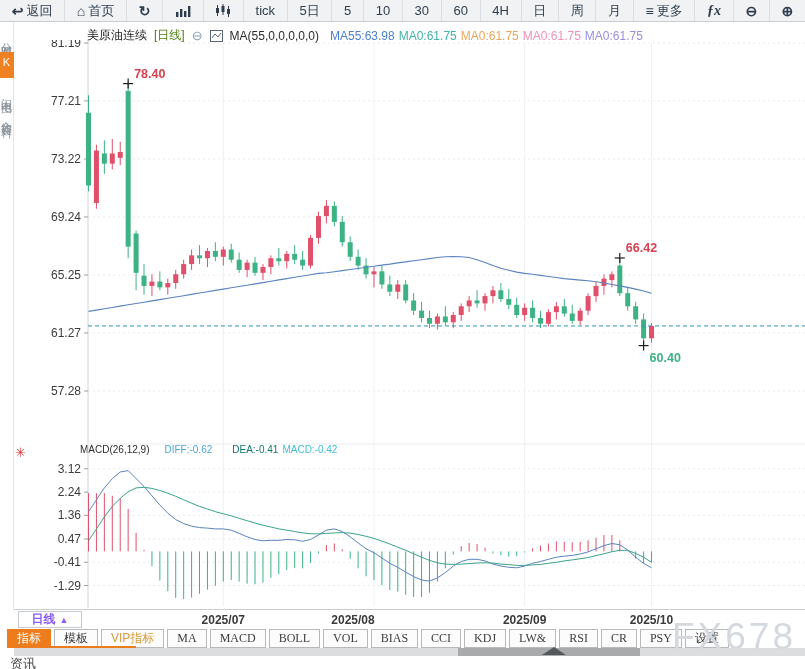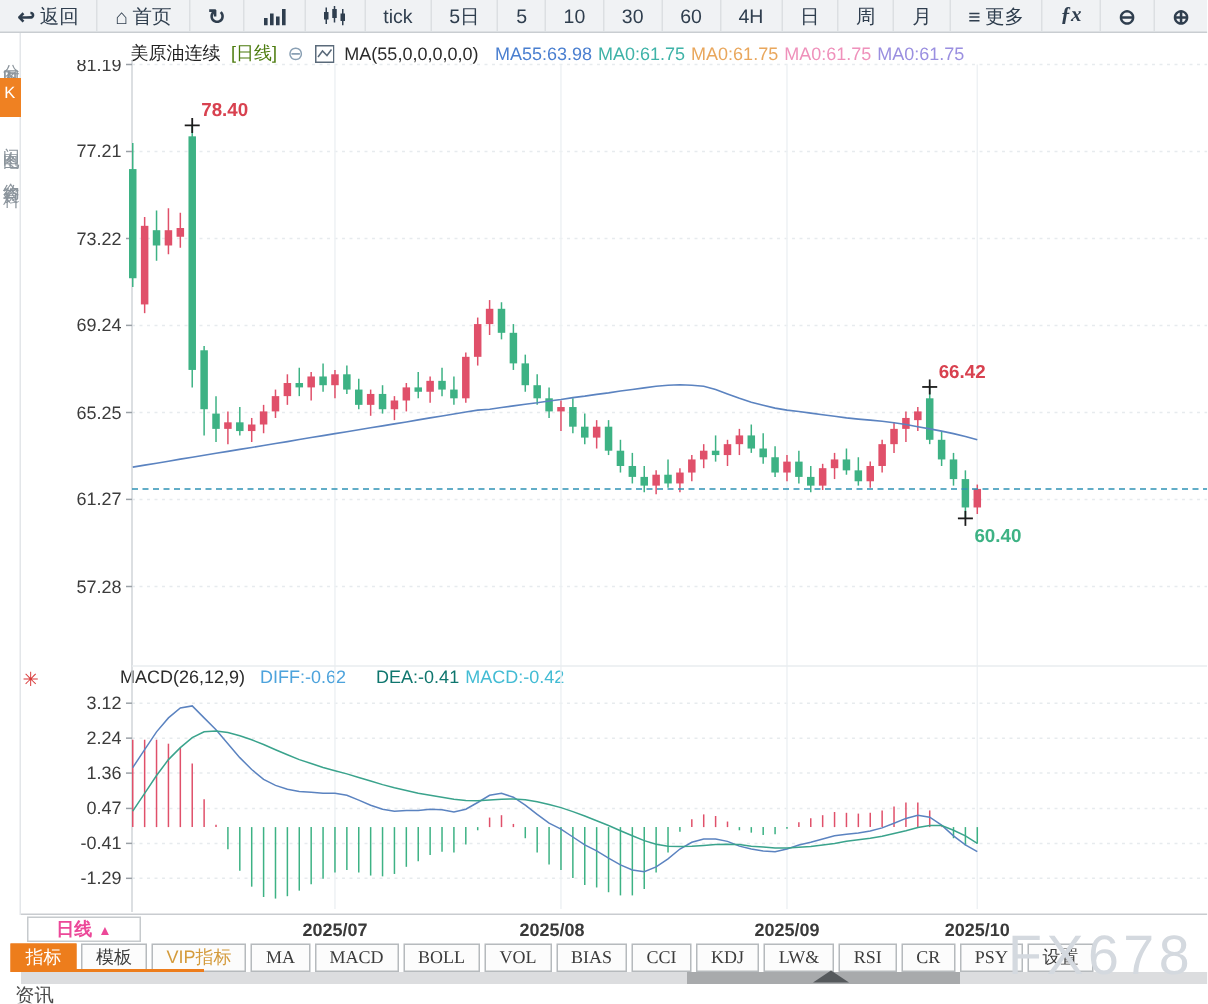--- a/index.html
+++ b/index.html
@@ -25,33 +25,33 @@
     color:#8b949c; padding:4px 0; margin-top:8px; width:14px; text-align:center; cursor:pointer; }
   .sb-item.active { background:#ef8122; color:#fff; }
 
   
   #main-header { position:absolute; left:87px; top:28px; height:15px; display:flex; align-items:center;
     gap:7px; font-size:12px; color:#2b2b2b; white-space:nowrap; }
   .period-tag { color:#4d7c0f; }
   .collapse { color:#8aa0b4; font-size:13px; cursor:pointer; line-height:1; }
   .indic-ico { display:flex; align-items:center; cursor:pointer; }
   .ma-val { margin-left:4px; }
-  #macd-header { position:absolute; left:80px; top:444px; display:flex; gap:6px;
-    font-size:12px; color:#2b2b2b; white-space:nowrap; }
+  #macd-header { position:absolute; left:80px; top:444px; display:flex; gap:11px;
+    font-size:10px; color:#2b2b2b; white-space:nowrap; }
   #sun-icon { position:absolute; left:15px; top:446px; color:#d93a3a; font-size:13px; line-height:1; cursor:pointer; }
 
   
   #chart-svg { position:absolute; left:14px; top:40px; }
 
   
   #xaxis { position:absolute; left:14px; top:609px; width:791px; height:20px; border-top:1px solid #c9ccd0; }
   .month-label { position:absolute; top:3px; transform:translateX(-50%); font-size:12px; font-weight:bold; color:#3a3a3a; }
-  #period-box { position:absolute; left:4px; top:1px; width:76px; height:17px; border:1px solid #c6cacd;
+  #period-box { position:absolute; left:4px; top:1px; width:64px; height:17px; border:1px solid #c6cacd;
     background:#fff; display:flex; align-items:center; justify-content:center; gap:4px;
-    color:#ec4899; font-size:12px; font-weight:bold; cursor:pointer; }
+    color:#8b5cf6; font-size:12px; font-weight:bold; cursor:pointer; }
   #period-box .tri-up { font-size:9px; }
 
   #tabbar { position:absolute; left:7px; top:629px; height:19px; display:flex; gap:3px; align-items:stretch; }
   .ftab { border:1px solid #b6babd; background:#fcfcfc; color:#3c3c3c; font-size:12px;
     display:flex; align-items:center; padding:0 9px; cursor:pointer; white-space:nowrap; }
   .ftab.latin { font-family:"Liberation Serif", serif; }
   .ftab.active { background:#ed7d1c; border-color:#ed7d1c; color:#fff; }
   .ftab.vip { color:#d49b3c; }
   #tab-underline { position:absolute; left:36px; top:646px; width:100px; height:2px; background:#ed7d1c; }
 
@@ -466,21 +466,21 @@
       <polyline points="74.5,471.7 82.43,459.8 90.36,447.9 98.28999999999999,438.6 106.22,432.0 114.15,430.6 122.08,438.6 130.01,446.5 137.94,455.8 145.87,465.1 153.8,473.0 161.73,479.6 169.66,483.6 177.59,486.2 185.51999999999998,487.6 193.45,488.1 201.38,488.9 209.31,488.9 217.24,490.2 225.17,493.4 233.1,496.8 241.03,499.5 248.95999999999998,500.8 256.89,500.3 264.82,500.3 272.75,499.5 280.68,499.8 288.61,501.3 296.53999999999996,499.5 304.47,495.0 312.4,490.2 320.33,488.9 328.26,491.5 336.19,496.8 344.12,502.9 352.05,508.8 359.98,512.7 367.90999999999997,518.0 375.84,523.3 383.77,527.3 391.7,532.1 399.63,536.6 407.56,540.0 415.49,541.1 423.41999999999996,537.9 431.34999999999997,532.6 439.28,526.0 447.21,521.5 455.14,519.3 463.07,519.3 471,520.9 478.93,524.1 486.86,526.0 494.78999999999996,527.3 502.71999999999997,527.8 510.65,526.0 518.5799999999999,523.3 526.51,521.5 534.44,519.3 542.37,517.2 550.3,516.2 558.23,515.4 566.16,514.0 574.0899999999999,511.9 582.02,508.8 589.9499999999999,505.6 597.88,503.5 605.81,504.8 613.74,510.1 621.67,517.2 629.6,523.3 637.53,527.8" fill="none" stroke="#5b83c0"></polyline>
       <polyline points="74.5,500.8 82.43,488.9 90.36,477.0 98.28999999999999,466.4 106.22,458.4 114.15,451.8 122.08,447.9 130.01,447.3 137.94,448.4 145.87,450.5 153.8,453.2 161.73,456.3 169.66,459.8 177.59,463.2 185.51999999999998,466.4 193.45,469.0 201.38,471.7 209.31,473.8 217.24,475.9 225.17,478.3 233.1,480.7 241.03,483.1 248.95999999999998,485.2 256.89,487.0 264.82,488.9 272.75,490.2 280.68,491.5 288.61,492.9 296.53999999999996,493.7 304.47,493.9 312.4,493.4 320.33,492.9 328.26,492.6 336.19,493.1 344.12,494.5 352.05,496.3 359.98,498.4 367.90999999999997,501.1 375.84,504.0 383.77,507.2 391.7,510.3 399.63,513.8 407.56,517.2 415.49,520.4 423.41999999999996,522.8 431.34999999999997,524.1 439.28,524.4 447.21,524.1 455.14,523.6 463.07,523.0 471,522.8 478.93,523.0 486.86,524.1 494.78999999999996,524.6 502.71999999999997,525.4 510.65,525.4 518.5799999999999,524.9 526.51,524.4 534.44,523.3 542.37,522.3 550.3,520.9 558.23,519.9 566.16,518.8 574.0899999999999,517.5 582.02,515.6 589.9499999999999,513.8 597.88,511.7 605.81,510.3 613.74,510.3 621.67,513.5 629.6,517.2 637.53,522.3" fill="none" stroke="#3aa38c"></polyline>
     </svg>
 
   <div id="xaxis">
     <div id="period-box">
       <span>日线</span>
       <span class="tri-up">▲</span>
     </div>
   <span class="month-label" style="left: 209.31px;">2025/07</span>
-      <span class="month-label" style="left: 354px;">2025/08</span>
+      <span class="month-label" style="left: 339px;">2025/08</span>
       <span class="month-label" style="left: 510.65px;">2025/09</span>
       <span class="month-label" style="left: 637.53px;">2025/10</span>
     </div>
 
   <div id="tabbar">
       <div class="ftab active">指标</div>
       <div class="ftab">模板</div>
       <div class="ftab vip">VIP指标</div>
       <div class="ftab latin">MA</div>
       <div class="ftab latin">MACD</div>

